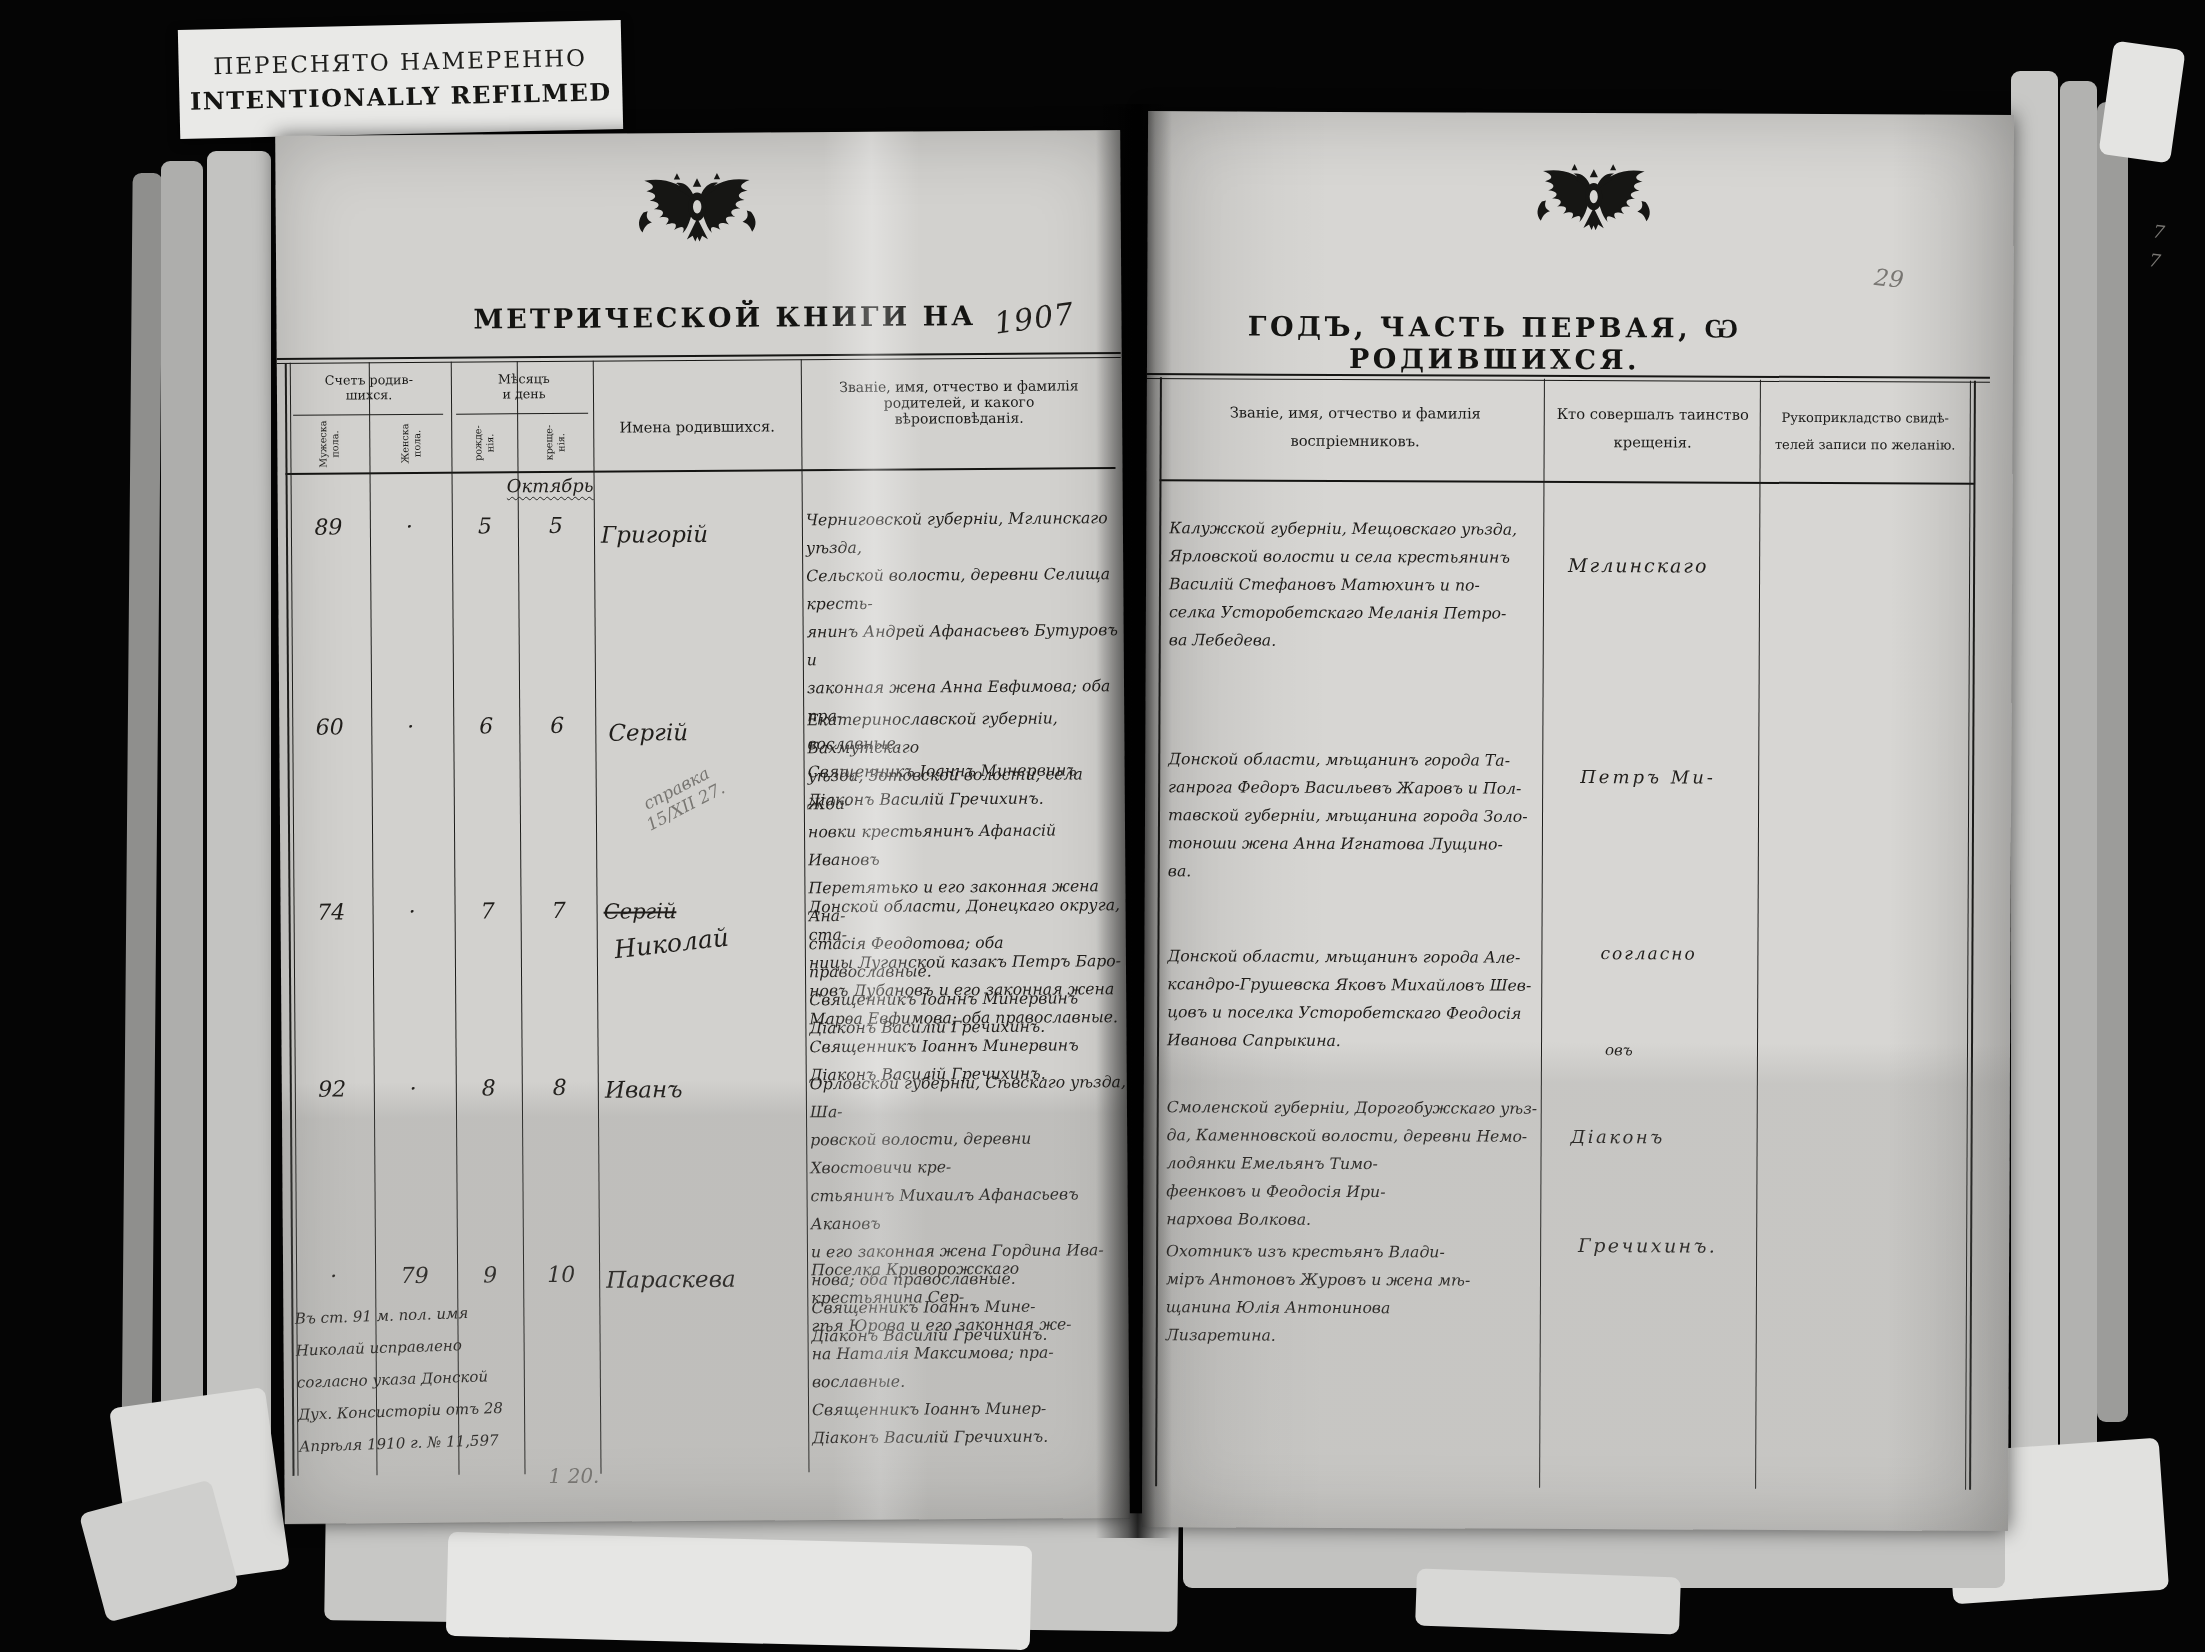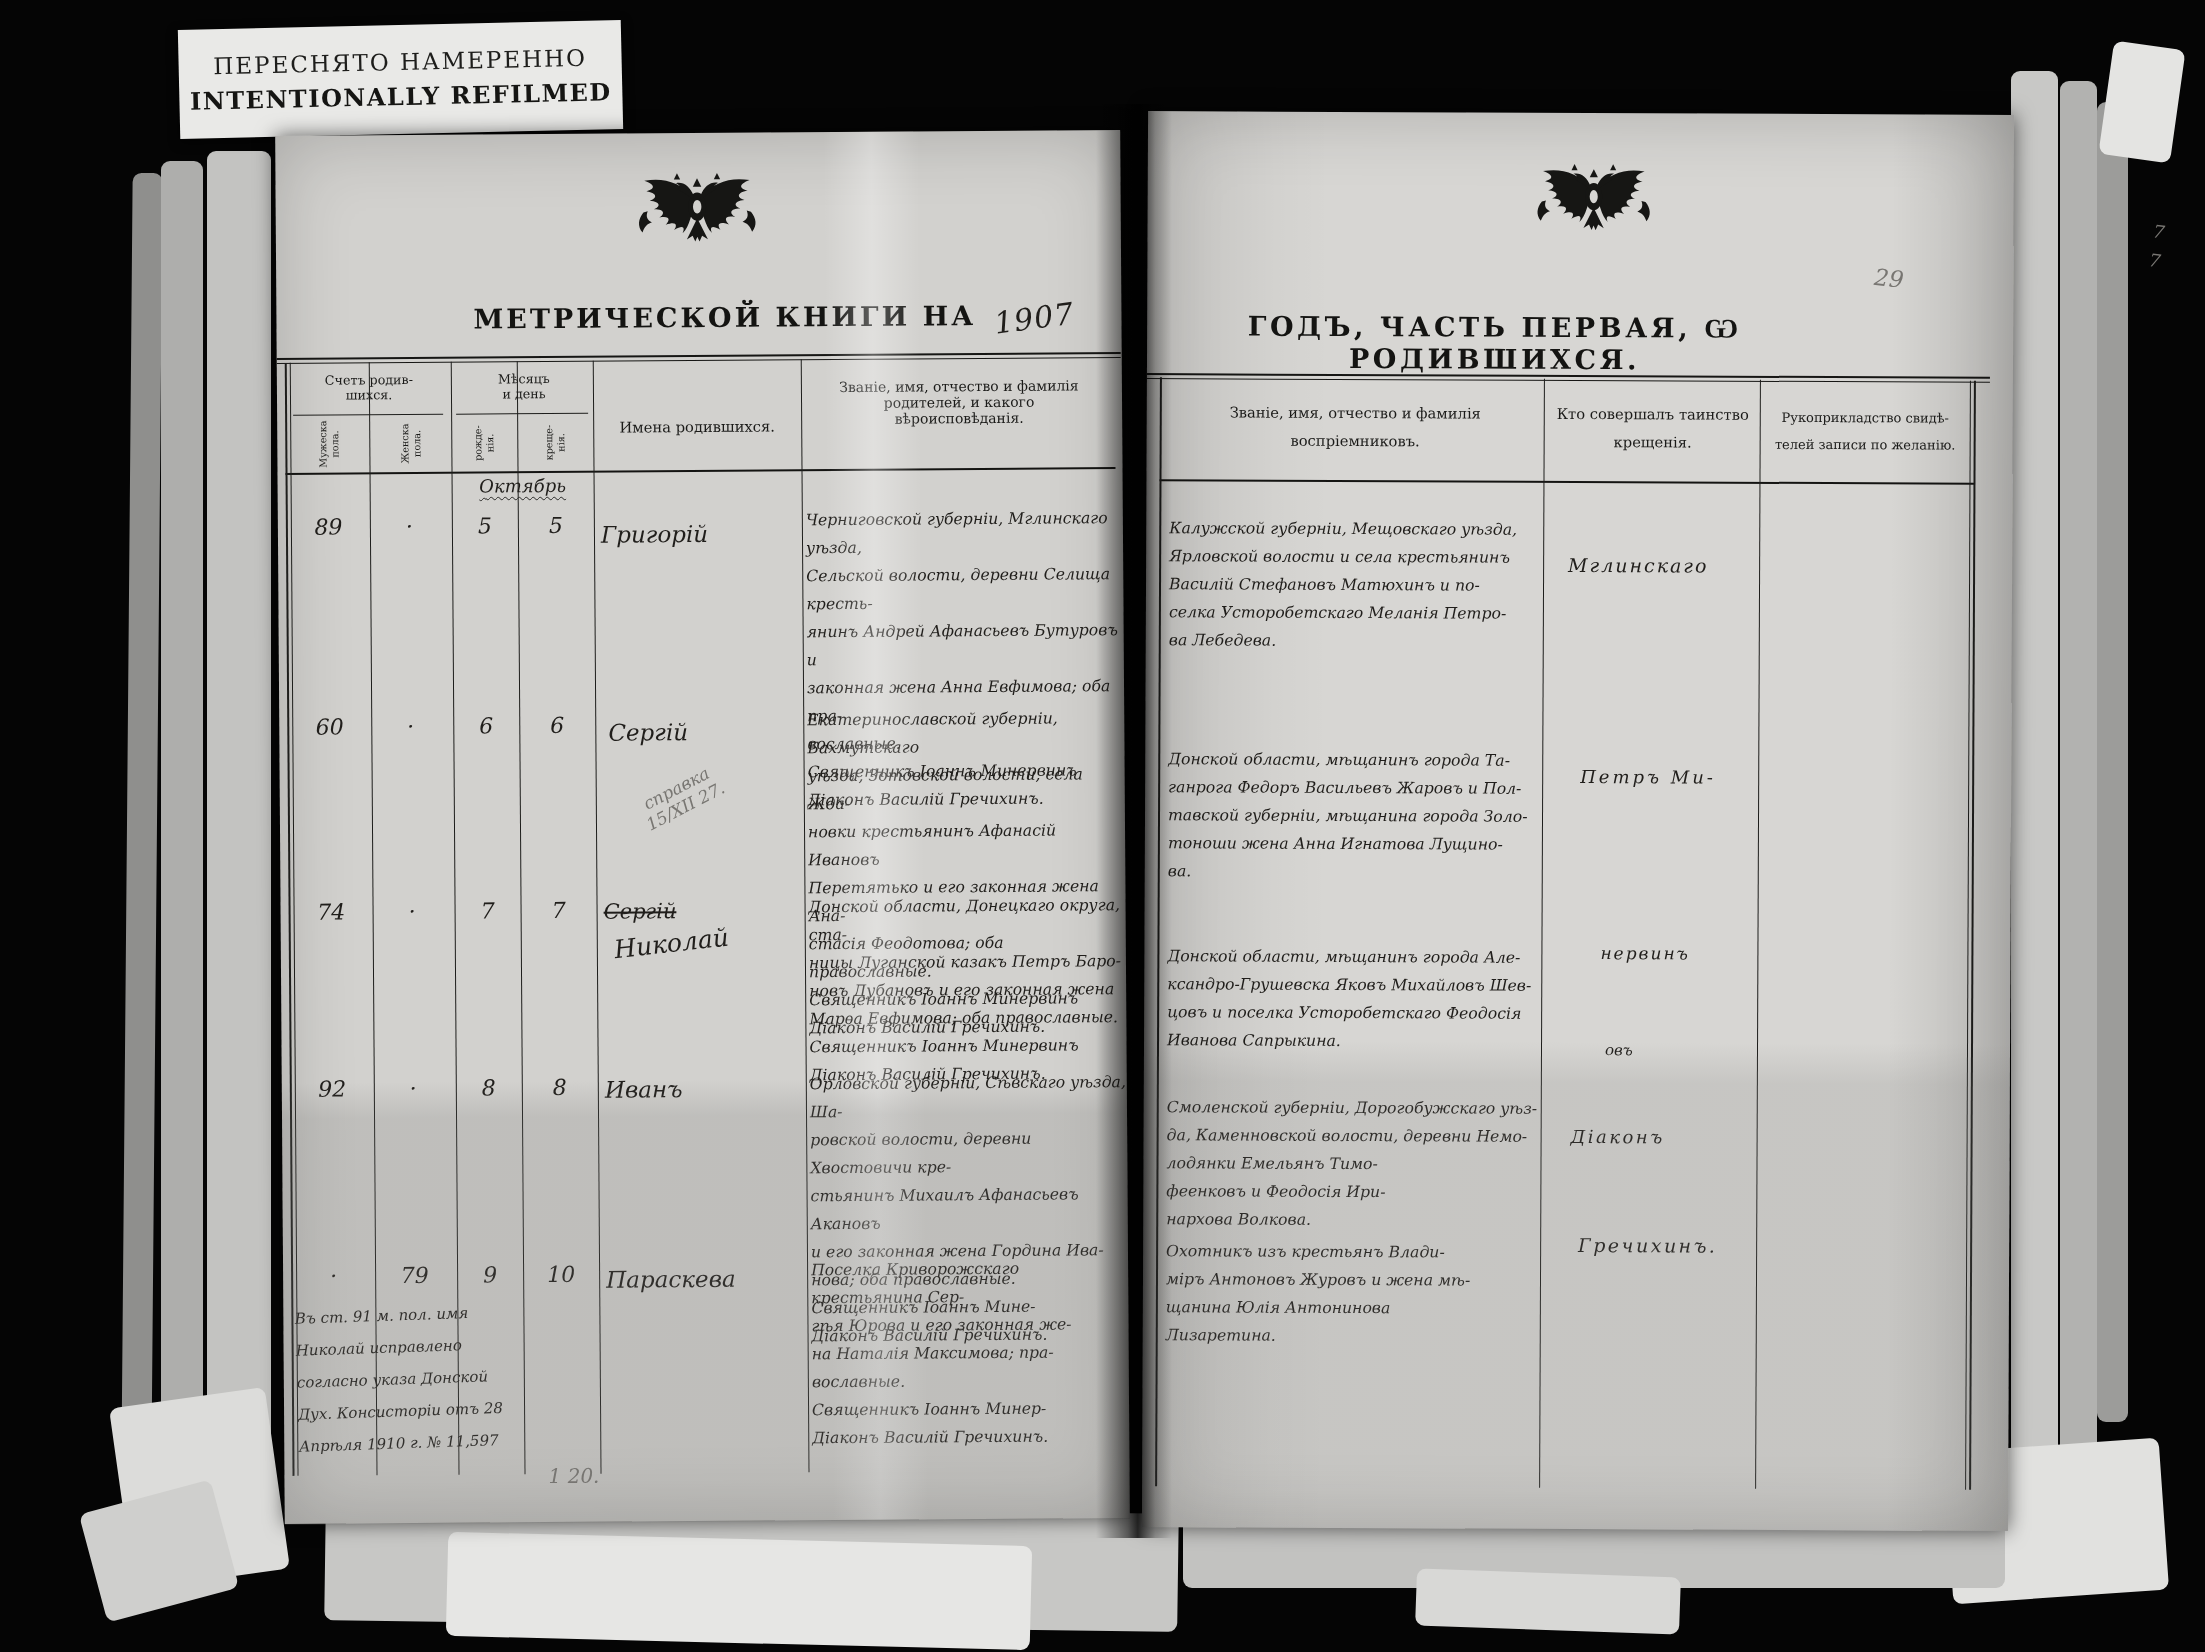--- a/index.html
+++ b/index.html
@@ -113,21 +113,21 @@
     <div class="abs thick" style="left:8px;top:337px;width:830px;"></div>
 
     <div class="vline" style="left:8px;top:227px;height:1113px;width:1.5px;"></div>
     <div class="vline" style="left:12.7px;top:227px;height:1113px;"></div>
     <div class="vline" style="left:92px;top:227px;height:1113px;"></div>
     <div class="vline" style="left:174px;top:227px;height:1113px;"></div>
     <div class="vline" style="left:240px;top:227px;height:1113px;"></div>
     <div class="vline" style="left:316px;top:227px;height:1113px;"></div>
     <div class="vline" style="left:524px;top:227px;height:1113px;"></div>
 
-    <div class="abs hw wavy" style="left:174px;top:341px;width:142px;text-align:center;font-size:18px;">Октябрь</div>
+    <div class="abs hw wavy" style="left:174px;top:341px;width:142px;text-align:right;font-size:18px;">Октябрь</div>
 
     <div class="abs hw num" style="left:15px;top:379px;width:71px;">89</div>
     <div class="abs hw num" style="left:96px;top:379px;width:71px;">·</div>
     <div class="abs hw num" style="left:179px;top:379px;width:56px;">5</div>
     <div class="abs hw num" style="left:245px;top:379px;width:66px;">5</div>
     <div class="abs hw" style="left:323px;top:388px;width:200px;font-size:23px;">Григорій</div>
     <div class="abs hw pre" style="left:528px;top:374px;width:317px;font-size:15.7px;line-height:28px;">Черниговской губерніи, Мглинскаго уѣзда,
 Сельской волости, деревни Селища кресть-
 янинъ Андрей Афанасьевъ Бутуровъ и
 законная жена Анна Евфимова; оба пра-
@@ -258,21 +258,21 @@
 лодянки Емельянъ Тимо-
 феенковъ и Феодосія Ири-
 нархова Волкова.</div>
     <div class="abs hw pre" style="left:23px;top:1126px;width:378px;font-size:15.7px;line-height:28px;">Охотникъ изъ крестьянъ Влади-
 міръ Антоновъ Журовъ и жена мѣ-
 щанина Юлія Антонинова
 Лизаретина.</div>
 
     <div class="abs hw" style="left:422px;top:441px;font-size:19px;letter-spacing:2px;">Мглинскаго</div>
     <div class="abs hw" style="left:435px;top:653px;font-size:18px;letter-spacing:3px;">Петръ Ми-</div>
-    <div class="abs hw" style="left:456px;top:830px;font-size:17px;letter-spacing:2px;">нервинъ</div>
+    <div class="abs hw" style="left:456px;top:830px;font-size:17px;letter-spacing:2px;">согласно</div>
     <div class="abs hw" style="left:461px;top:928px;font-size:15px;">овъ</div>
     <div class="abs hw" style="left:427px;top:1013px;font-size:18px;letter-spacing:2.5px;">Діаконъ</div>
     <div class="abs hw" style="left:435px;top:1121px;font-size:19px;letter-spacing:2.5px;">Гречихинъ.</div>
 
     <div class="ovl" style="left:0;top:0;width:183px;height:100%;background:linear-gradient(90deg,rgba(0,0,0,.10),rgba(0,0,0,.02) 70%,transparent);"></div>
     <div class="ovl" style="right:0;top:0;width:122px;height:100%;background:linear-gradient(270deg,rgba(0,0,0,.14),transparent);"></div>
     <div class="ovl" style="left:0;top:929px;width:100%;height:487px;background:linear-gradient(180deg,rgba(118,118,116,0) 0,rgba(118,118,116,.17) 41px,rgba(118,118,116,.17) 100%);"></div>
   </div>
 
   <div class="ovl" style="left:1096px;top:104px;width:76px;height:1434px;background:linear-gradient(90deg,transparent,rgba(0,0,0,.55) 42%,rgba(0,0,0,.8) 55%,rgba(0,0,0,.25) 78%,transparent);"></div>

